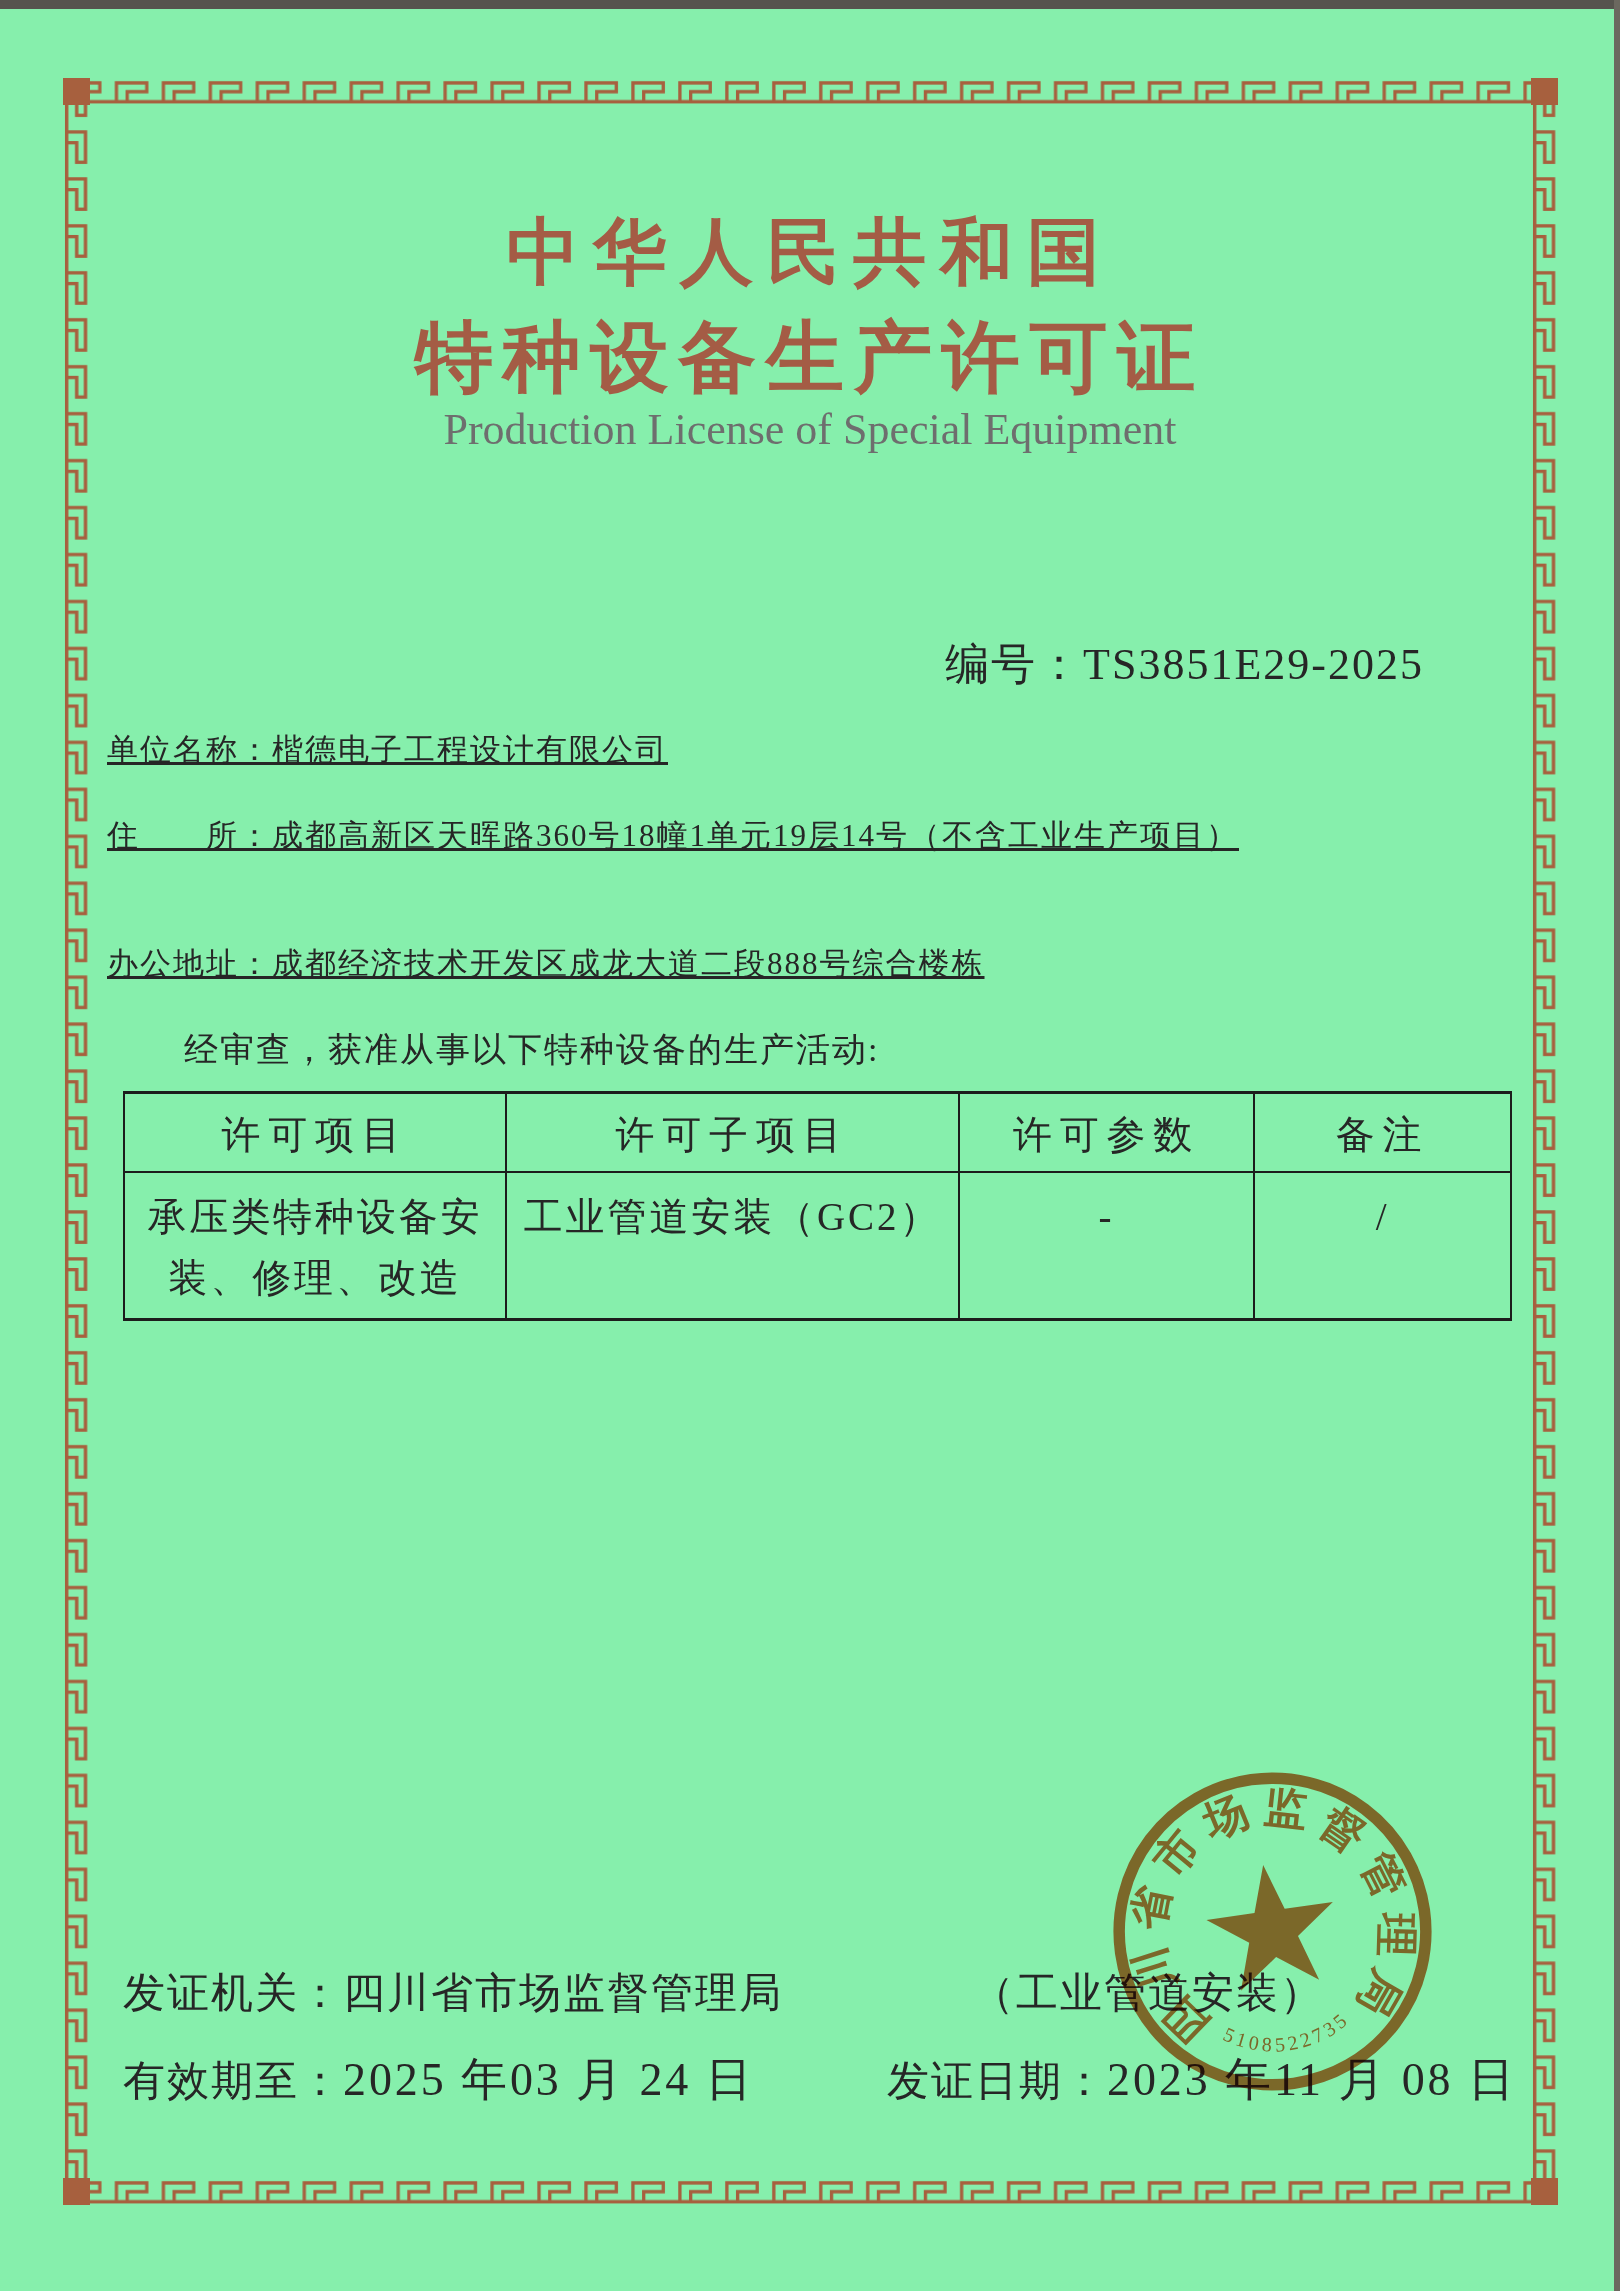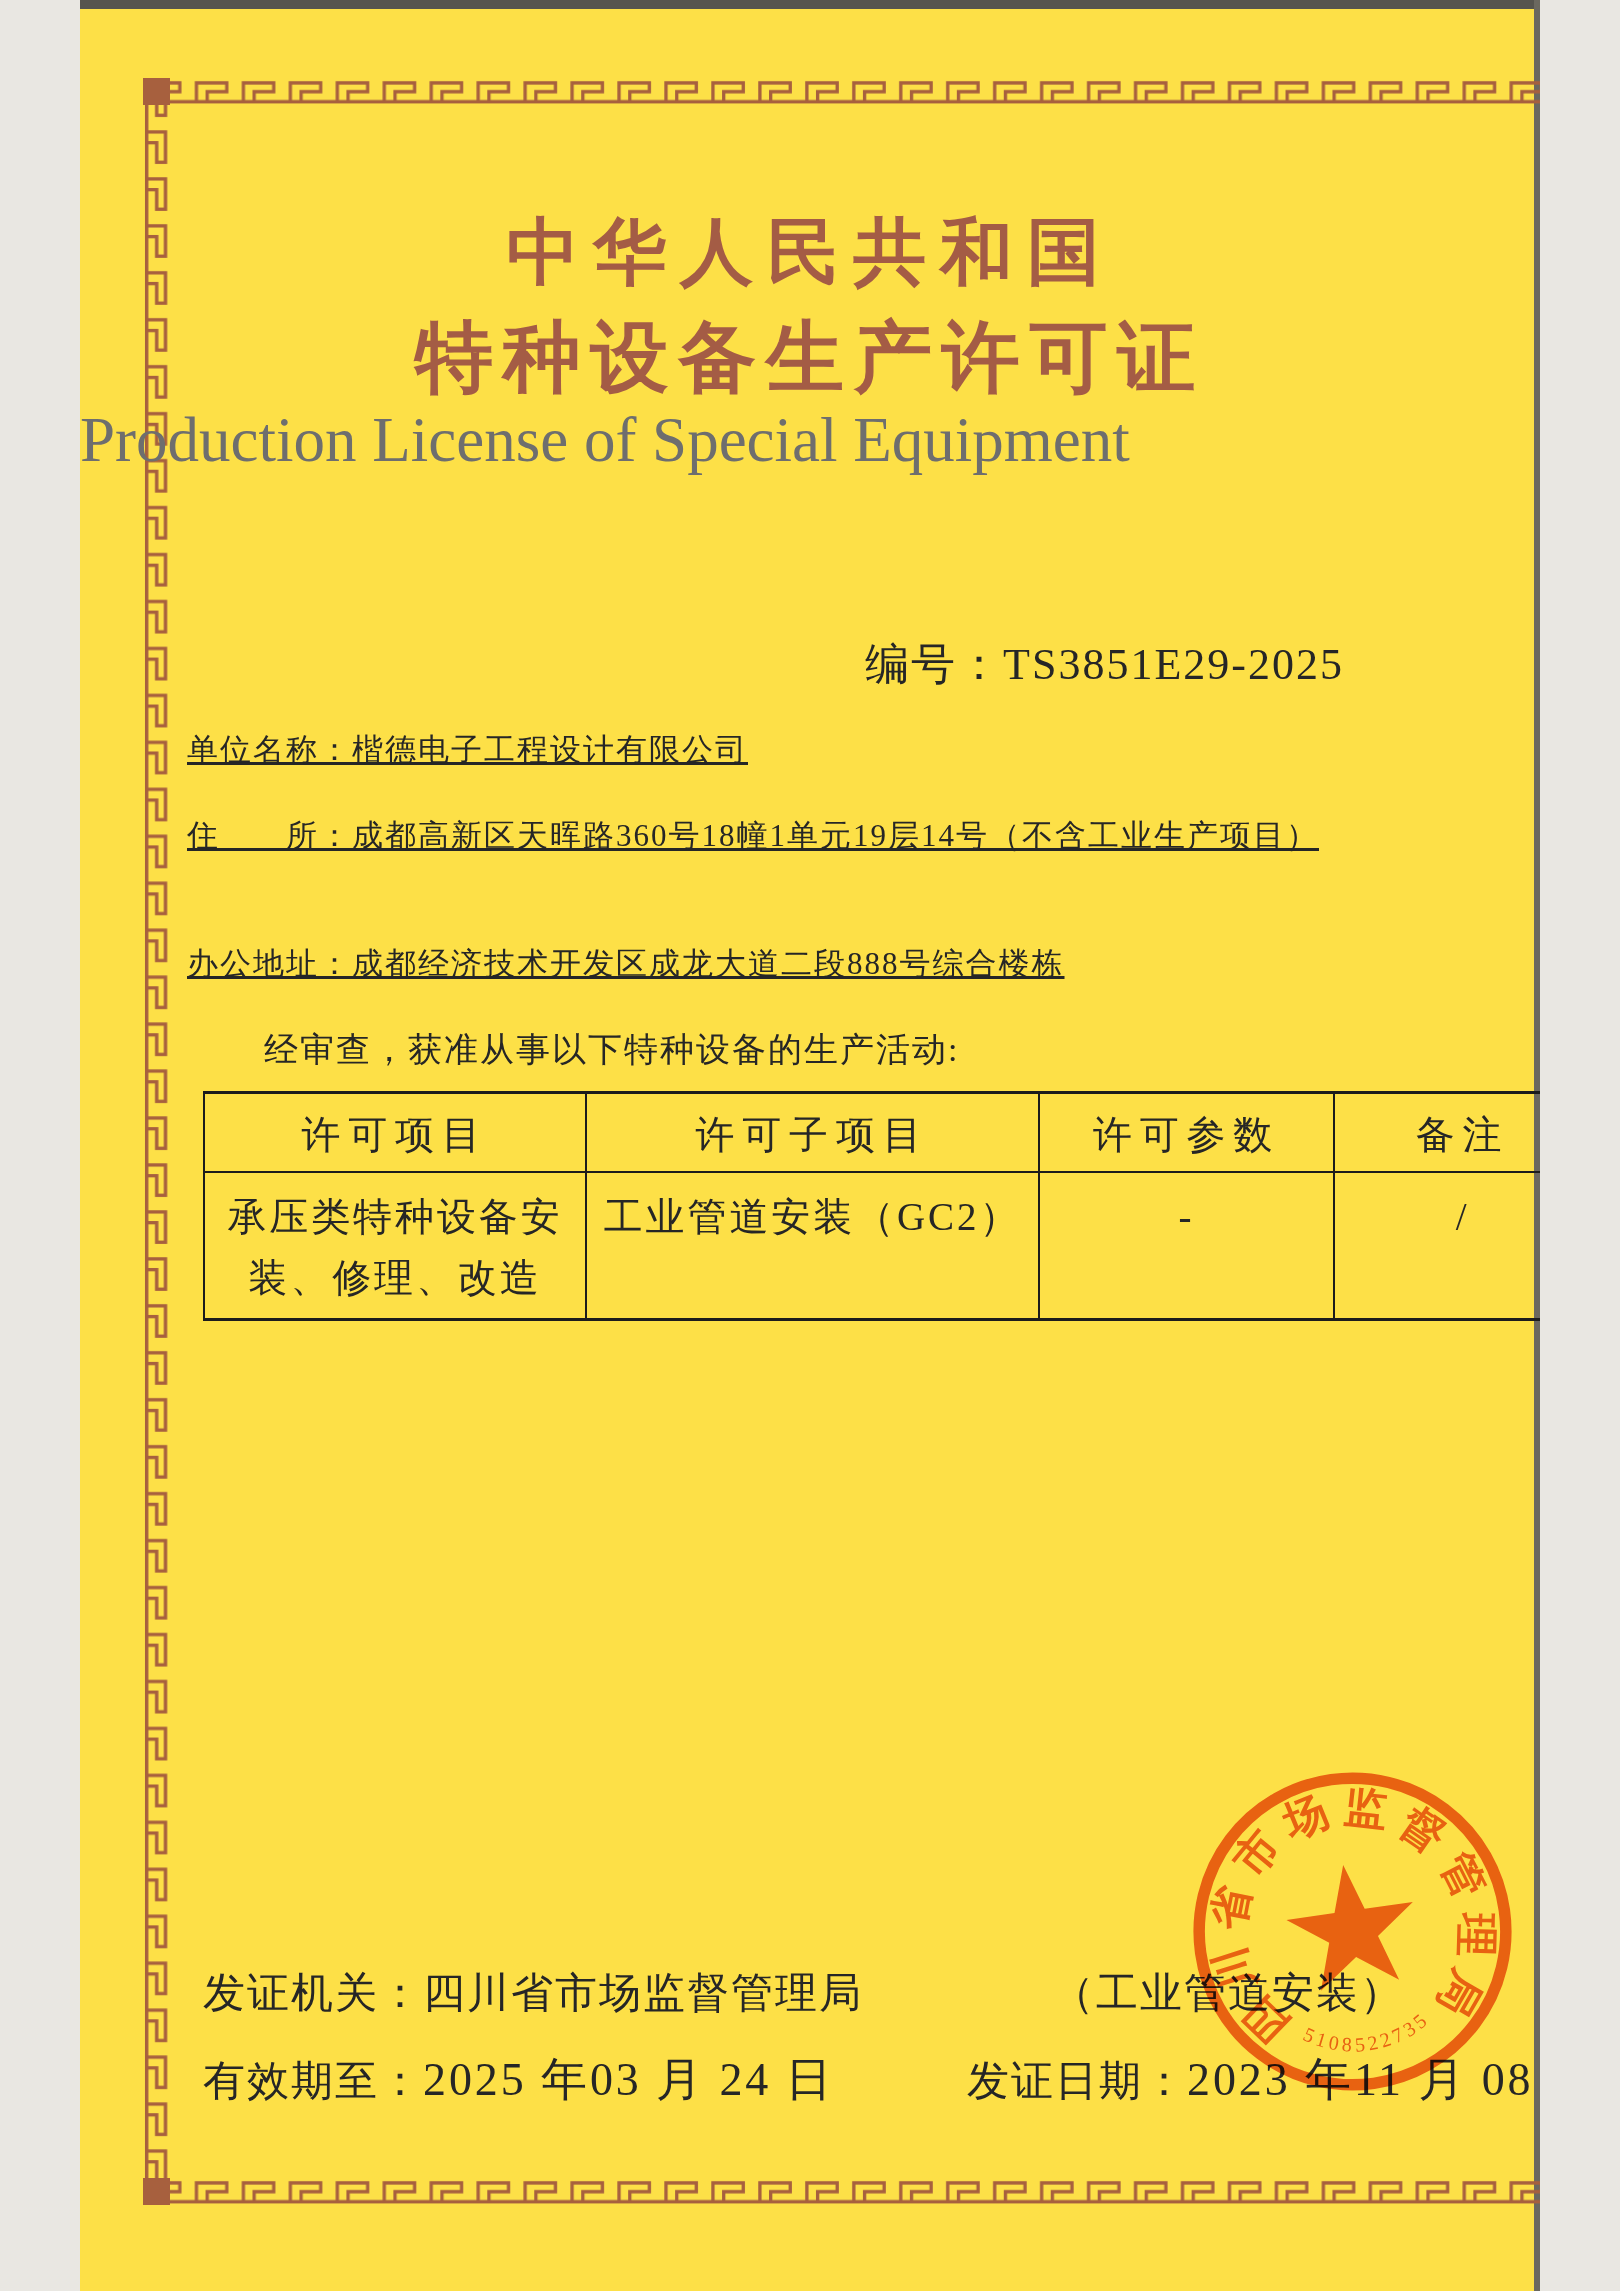--- a/index.html
+++ b/index.html
@@ -1,33 +1,33 @@
 <!DOCTYPE html>
 <html><head>
 <meta charset="utf-8">
 <style>
   html,body{margin:0;padding:0;background:#e9e7e2;}
   .page{
-    position:relative; width:1460px; height:2292px; margin:0 auto;
-    background:#fde047; overflow:hidden;
+    position:relative; width:1620px; height:2292px; margin:0 auto;
+    background:#86efac; overflow:hidden;
     font-family:"Liberation Serif","DejaVu Serif",serif; color:#262626;
   }
   .scan-strip-top{position:absolute;left:0;top:0;width:1620px;height:8.8px;background:#56544e;}
   .scan-strip-right{position:absolute;right:0;top:0;width:5.9px;height:2292px;background:#6b685f;}
   .border-band{position:absolute;}
   .corner-block{position:absolute;width:27.4px;height:27.4px;background:#a7603e;}
   .title-cn{
     position:absolute;left:0;width:100%;text-align:center;
     font-weight:700;color:#a45c45;margin:0;
   }
   .title1{top:204px;font-size:73px;letter-spacing:13.7px;}
   .title2{top:306px;font-size:78px;letter-spacing:9.8px;}
   .subtitle{
-    position:absolute;left:0;width:100%;margin:0;
-    color:#6e6e6e;font-size:63px;font-weight:400;
+    position:absolute;left:0;width:100%;text-align:center;margin:0;
+    color:#6e6e6e;font-size:44px;font-weight:400;
   }
   .subtitle1{top:404px;}
   .subtitle2{top:467px;}
   .license-no{position:absolute;top:635px;right:196px;font-size:44px;letter-spacing:2px;}
   .field{position:absolute;left:107px;font-size:31px;letter-spacing:2px;white-space:nowrap;text-decoration:underline;}
   .field-company{top:729px;}
   .field-address{top:815px;}
   .field-office{top:943px;}
   .approval{position:absolute;left:184px;top:1027px;font-size:34px;letter-spacing:2px;}
   table.license-table{

